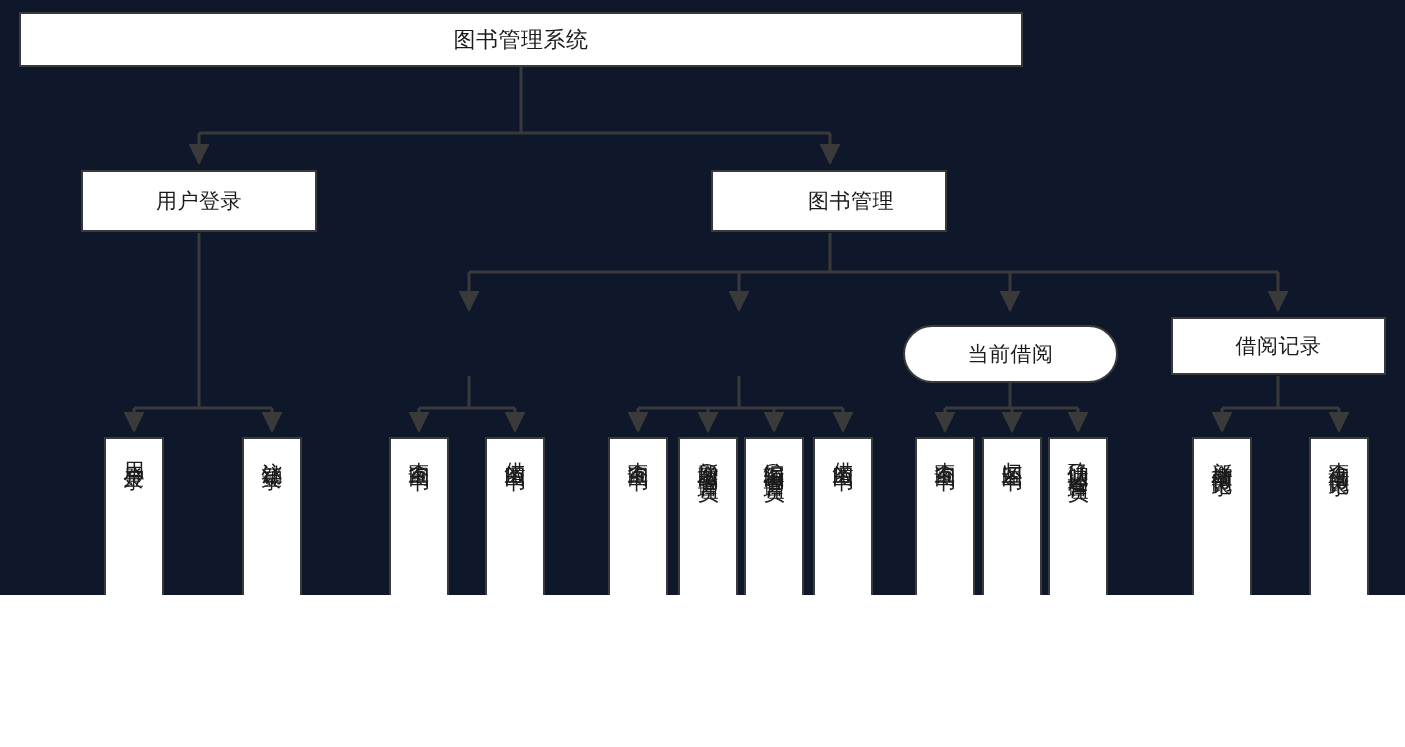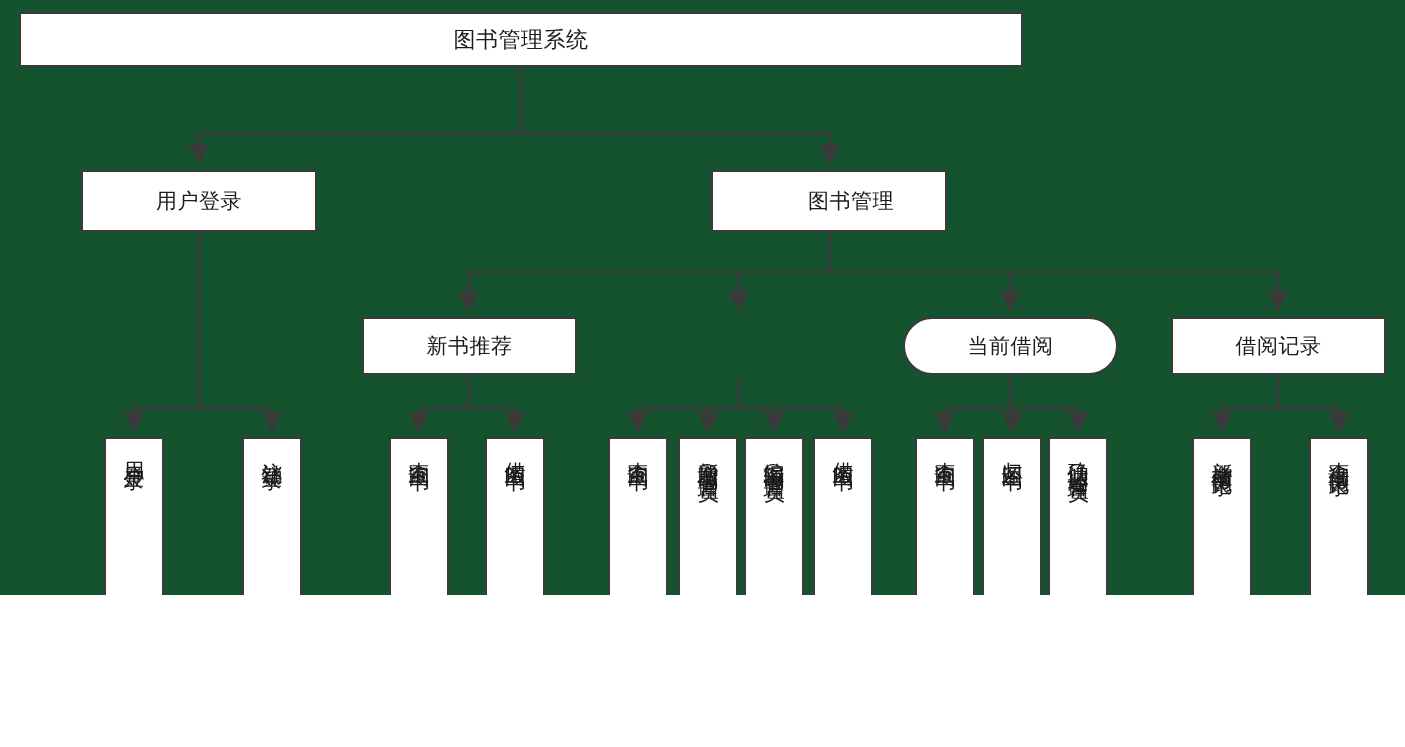--- a/index.html
+++ b/index.html
@@ -8,21 +8,21 @@
     padding: 0;
     background: #ffffff;
   }
   body {
     font-family: "Liberation Sans", "DejaVu Sans", sans-serif;
   }
   #canvas {
     position: relative;
     width: 1405px;
     height: 595px;
-    background: #14532d;
+    background: #0f172a;
     overflow: hidden;
   }
   svg.wires {
     position: absolute;
     left: 0;
     top: 0;
     width: 1405px;
     height: 747px;
     pointer-events: none;
   }
@@ -134,24 +134,21 @@
     <span class="label">图书管理系统</span>
   </div>
 
   <div class="node horiz" style="left:81px; top:170px; width:236px; height:62px;">
     <span class="label">用户登录</span>
   </div>
   <div class="node horiz" style="left:711px; top:170px; width:236px; height:62px;padding-left:44px;">
     <span class="label">图书管理</span>
   </div>
 
-  <div class="node horiz" style="left:362px; top:317px; width:215px; height:58px;">
-    <span class="label">新书推荐</span>
-  </div>
-  <div class="node horiz" style="left:903px; top:317px; width:215px; height:58px;border-radius:29px;">
+  <div class="node horiz" style="left:903px; top:325px; width:215px; height:58px;border-radius:29px;">
     <span class="label">当前借阅</span>
   </div>
   <div class="node horiz" style="left:1171px; top:317px; width:215px; height:58px;">
     <span class="label">借阅记录</span>
   </div>
 
   <div class="node vert" style="left:104px; top:437px; width:60px; height:298px;">
     <span class="label">用户登录</span>
   </div>
   <div class="node vert" style="left:242px; top:437px; width:60px; height:298px;">

